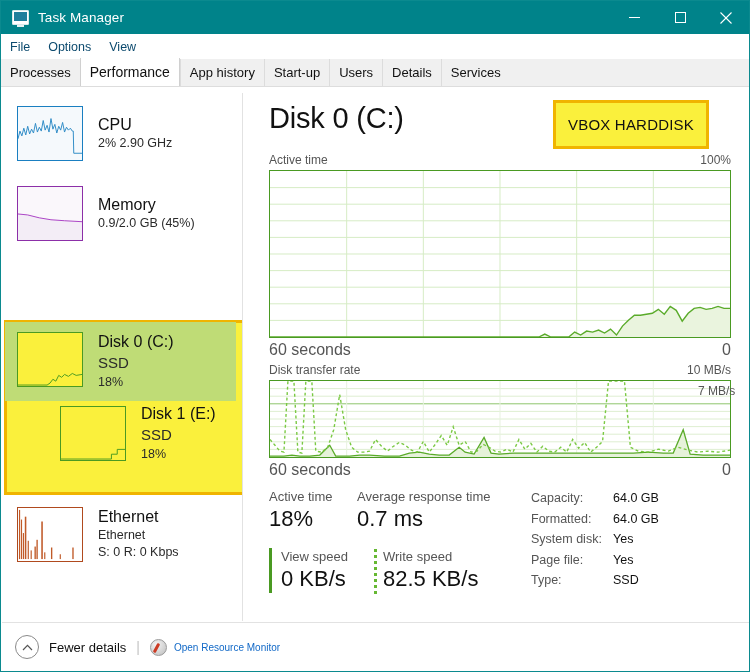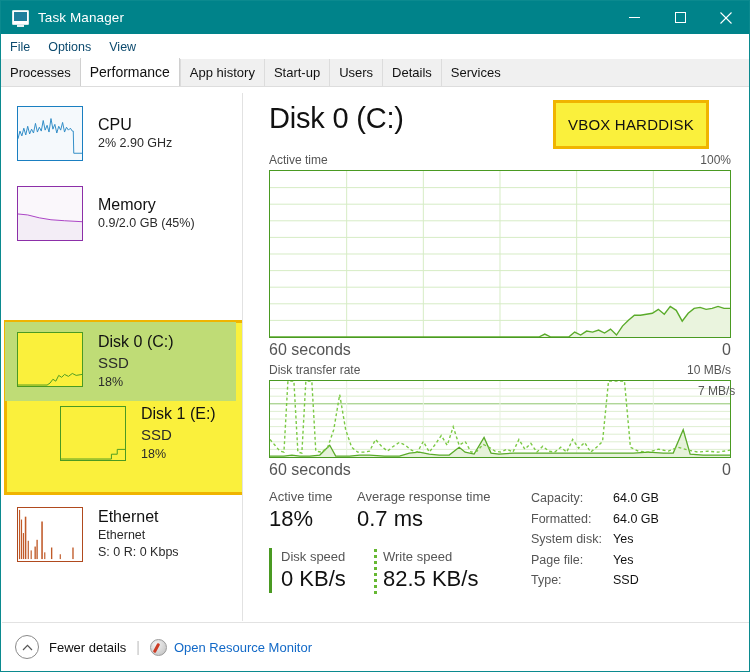--- a/index.html
+++ b/index.html
@@ -218,21 +218,21 @@
     width: 17px; height: 17px; border-radius: 50%;
     background: radial-gradient(circle at 35% 30%, #f4f4f4, #bdbdbd);
     border: 1px solid #9a9a9a; position: relative; margin-right: 7px;
     flex: none;
   }
   .rm-icon::after {
     content: ""; position: absolute; left: 4px; top: 3px;
     width: 3px; height: 10px; background: #cc3b24;
     transform: rotate(28deg); border-radius: 1px;
   }
-  .sb-link { font-size: 13px; color: #1269c7; }
+  .sb-link { font-size: 10px; color: #1269c7; }
 </style>
 </head>
 <body>
 
 <div id="app">
 
   <div class="titlebar">
     <div class="tb-icon"></div>
     <div class="tb-title">Task Manager</div>
     <div class="tb-buttons">
@@ -434,21 +434,21 @@
     <div class="stats">
       <div class="stat-col" style="left:0; top:0;">
         <div class="stat-label">Active time</div>
         <div class="stat-value">18%</div>
       </div>
       <div class="stat-col" style="left:88px; top:0;">
         <div class="stat-label">Average response time</div>
         <div class="stat-value">0.7 ms</div>
       </div>
       <div class="stat-col bar-left" style="left:0; top:60px;">
-        <div class="stat-label">Disk speed</div>
+        <div class="stat-label">View speed</div>
         <div class="stat-value">0 KB/s</div>
       </div>
       <div class="stat-col bar-left-dash" style="left:105px; top:60px;">
         <div class="stat-label">Write speed</div>
         <div class="stat-value">82.5 KB/s</div>
       </div>
 
       <div class="info-table">
         <div class="info-row">
           <span class="info-key">Capacity:</span>

